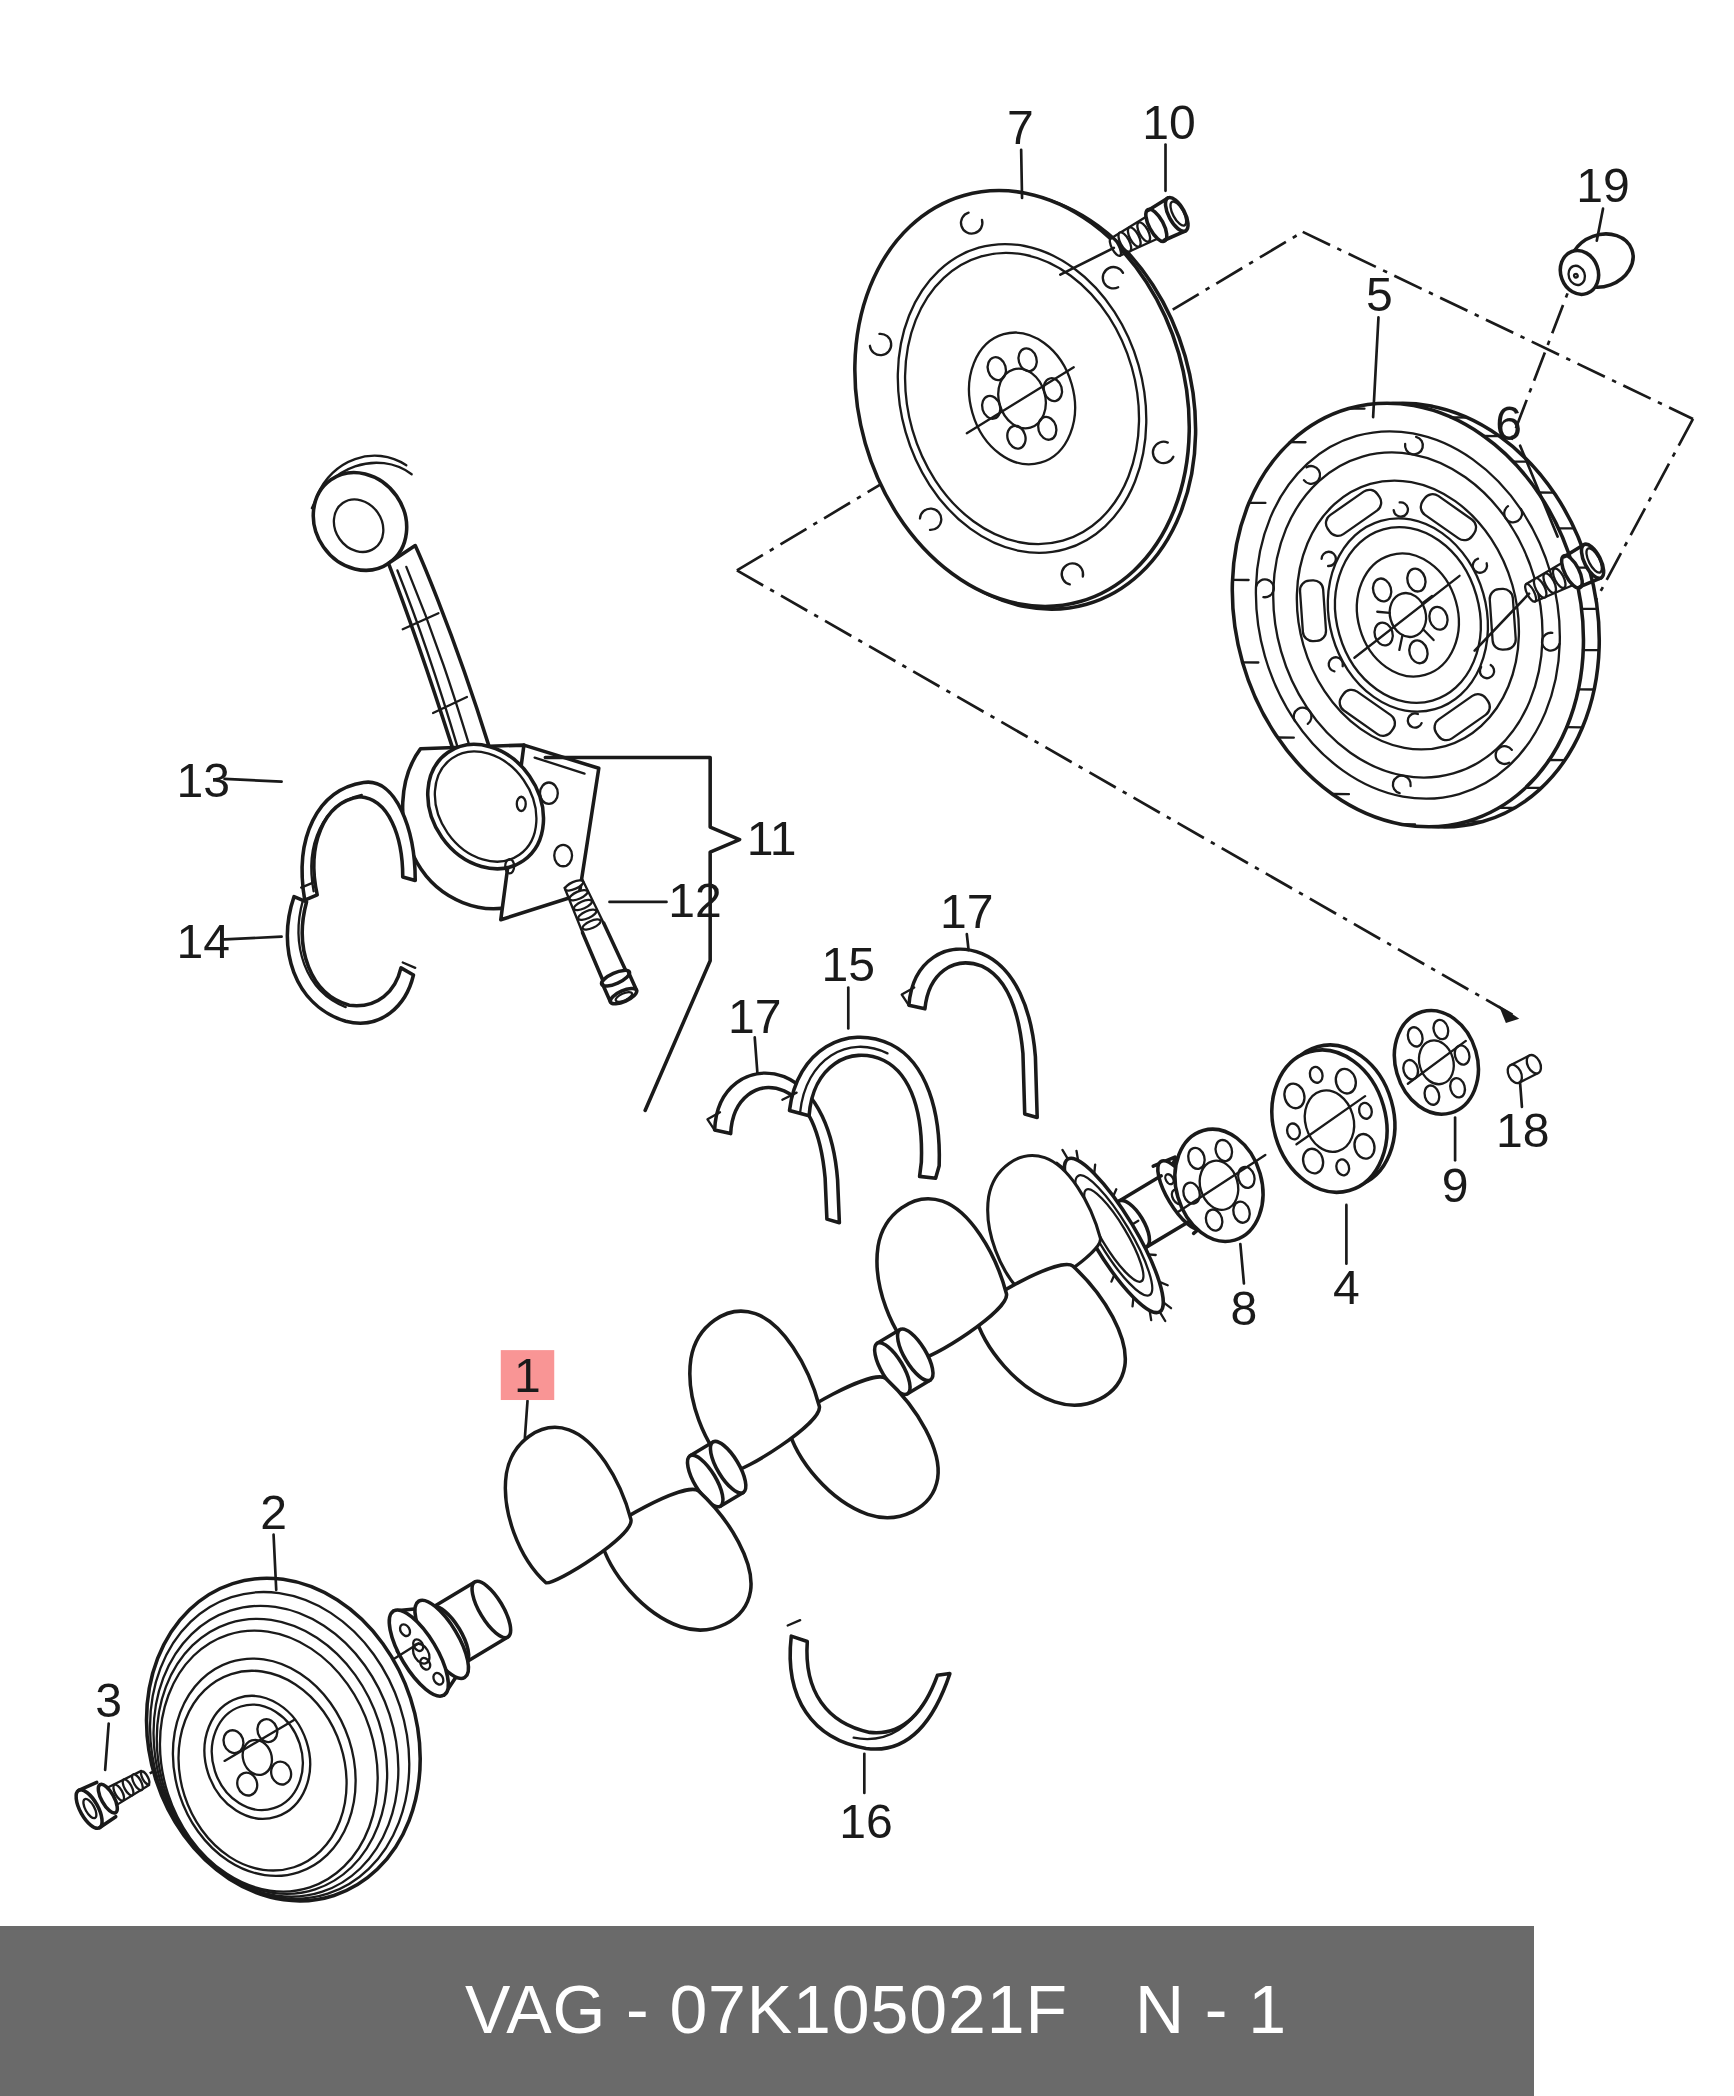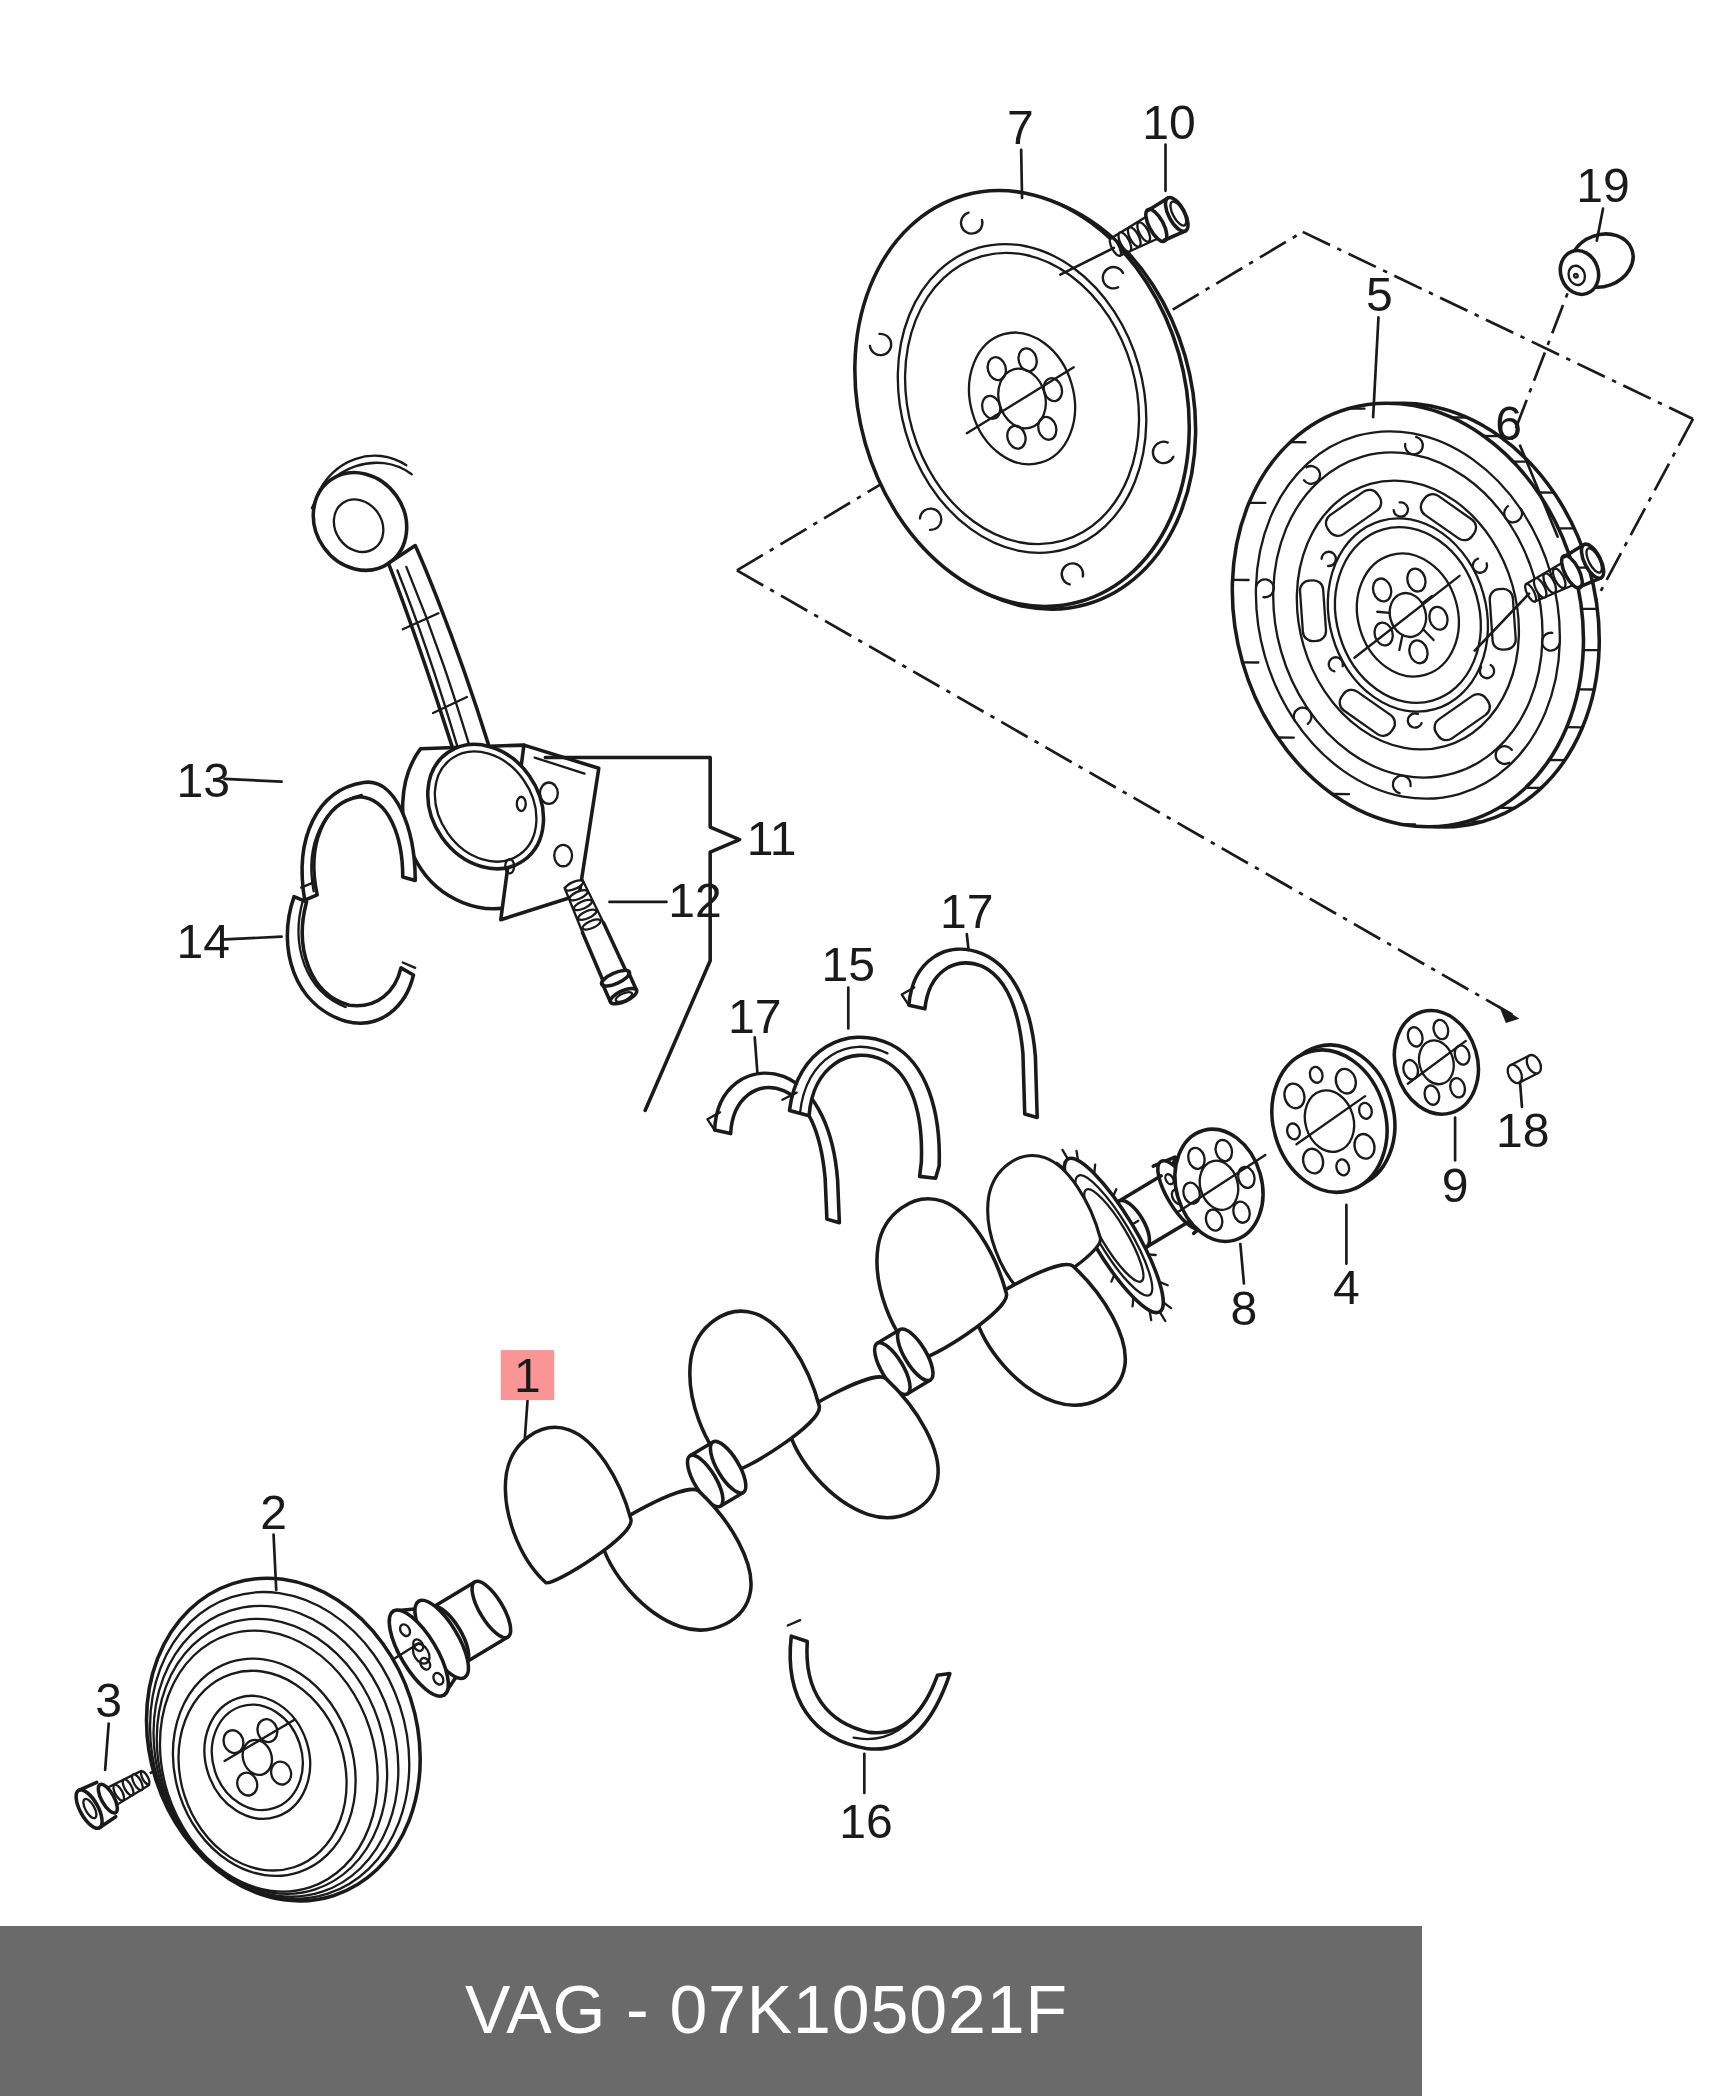--- a/index.html
+++ b/index.html
@@ -9,21 +9,21 @@
   svg *{vector-effect:none;}
   .ln{fill:none;stroke:#1a1a1a;stroke-width:4;stroke-linecap:round;stroke-linejoin:round;}
   .lnw{fill:#ffffff;stroke:#1a1a1a;stroke-width:4;stroke-linecap:round;stroke-linejoin:round;}
   .thin{fill:none;stroke:#1a1a1a;stroke-width:2.6;stroke-linecap:round;}
   .thinw{fill:#ffffff;stroke:#1a1a1a;stroke-width:2.6;}
   .leader{fill:none;stroke:#1a1a1a;stroke-width:3;stroke-linecap:round;}
   .dashdot{fill:none;stroke:#1a1a1a;stroke-width:3;stroke-dasharray:34 9 5 9;}
   .dash{fill:none;stroke:#1a1a1a;stroke-width:3;stroke-dasharray:16 12;}
   .part-label{font-size:54px;fill:#1a1a1a;text-anchor:middle;
               font-family:"Liberation Sans",sans-serif;}
-  .footer{position:absolute;left:0;top:1926px;width:1422px;height:171px;
+  .footer{position:absolute;left:0;top:1926px;width:1534px;height:171px;
           background:#6a6a6a;}
   .footer span{position:absolute;top:0;height:171px;line-height:166px;
           color:#ffffff;font-size:68px;letter-spacing:0.9px;white-space:pre;}
   .footer .code{left:465px;}
   .footer .ref{left:1135px;}
 </style>
 </head>
 <body>
 
 <div class="stage">
@@ -383,15 +383,16 @@
         <text x="972" y="2062" class="part-label">16</text>
         <text x="847" y="1159" class="part-label">17</text>
         <text x="1085" y="1041" class="part-label">17</text>
         <text x="1709" y="1287" class="part-label">18</text>
         <text x="1799" y="226" class="part-label">19</text>
       </g>
 </svg>
 
 <div class="footer">
   <span class="code">VAG - 07K105021F</span>
+  <span class="ref">N - 1</span>
 </div>
 </div>
 
 
 </body></html>

